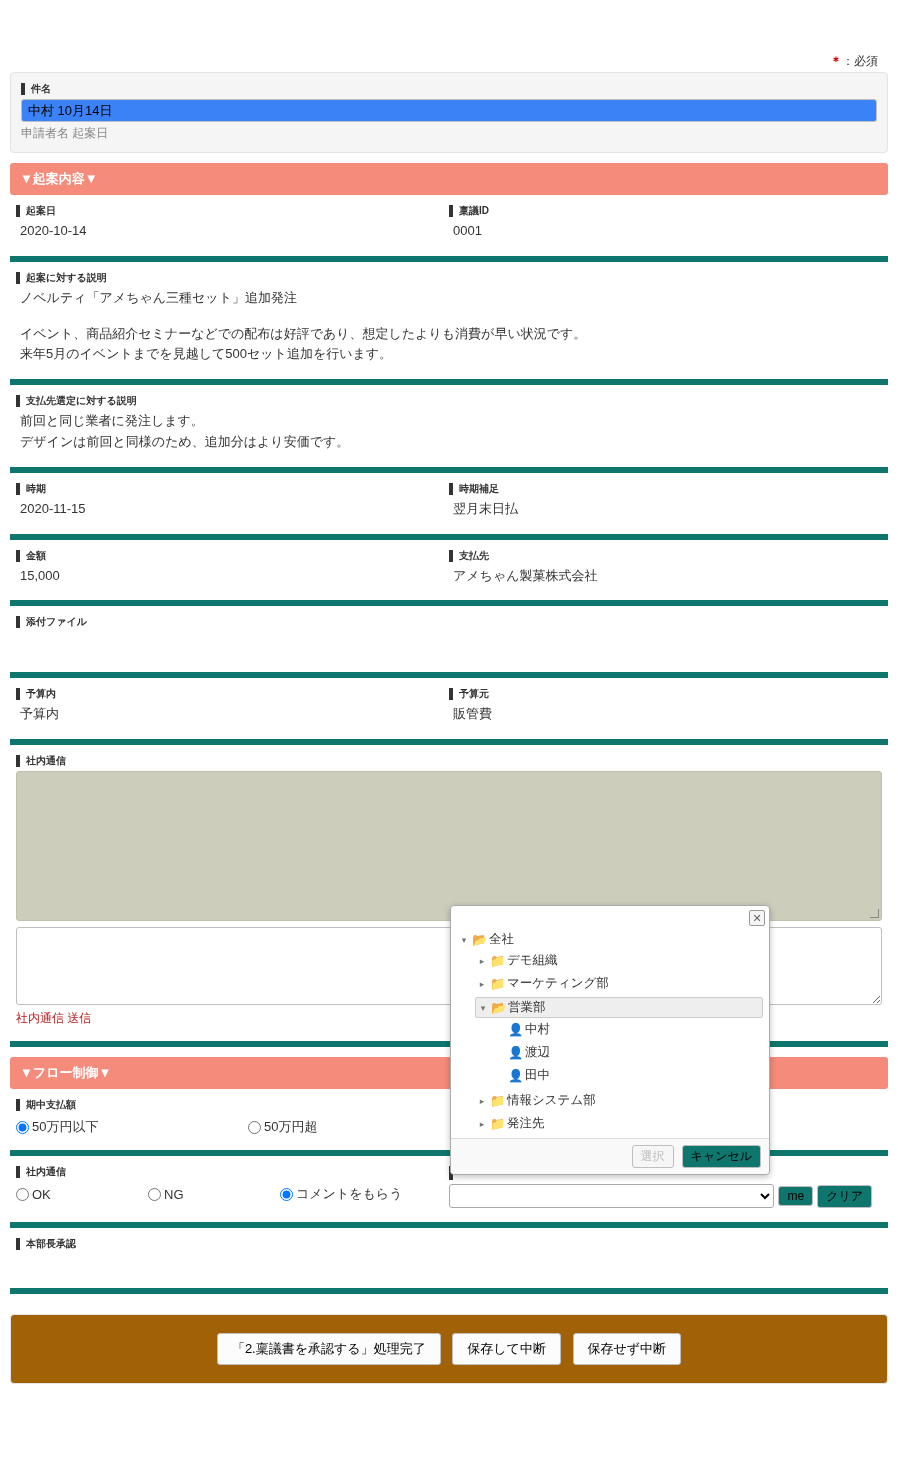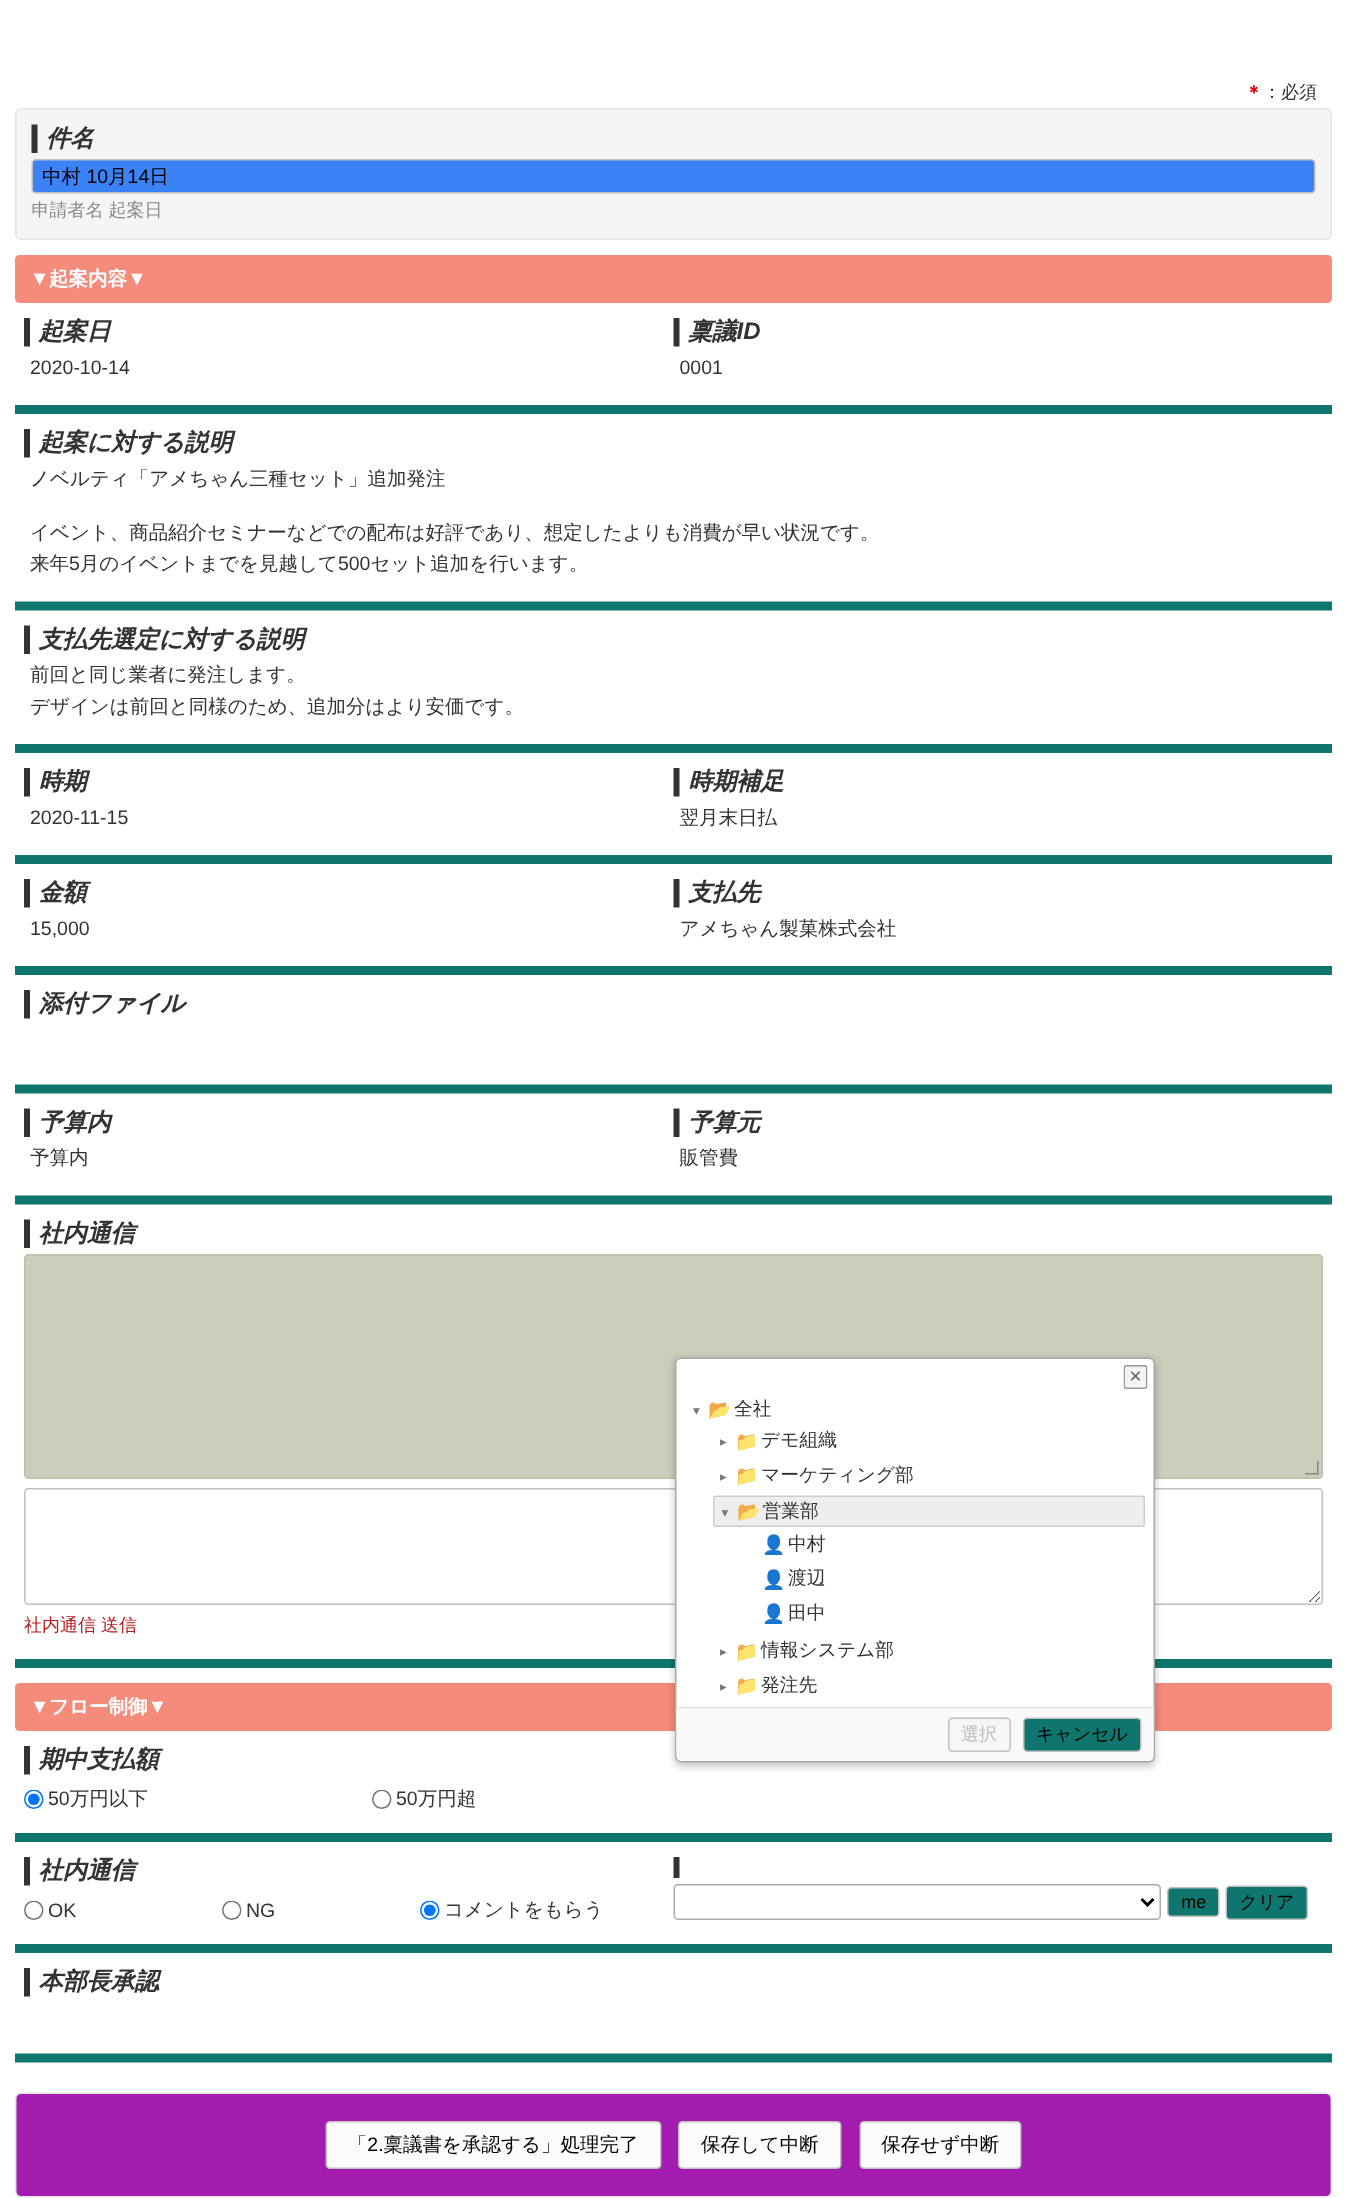--- a/index.html
+++ b/index.html
@@ -9,26 +9,25 @@
   font-size: 13px;
   color: #333;
   width: 898px;
 }
 .page { padding: 0 10px 40px 10px; margin-top: 45px; }
 .required-note { text-align: right; font-size: 12px; padding: 8px 10px 2px 0; }
 .required-note .ast { color: #d00; font-weight: bold; }
 .panel { background: #f5f5f5; border: 1px solid #e4e4e4; border-radius: 4px; padding: 10px; margin-bottom: 10px; }
 .field-title {
   font-weight: bold;
-  font-size: 16px;
+  font-size: 10px;
   border-left: 4px solid #333;
   padding-left: 6px;
   margin-bottom: 4px;
   line-height: 1.2;
-  font-style: italic;
 }
 input[type=text].full {
   width: 100%;
   border: 1px solid #bfbfbf;
   border-radius: 3px;
   padding: 3px 6px;
   font-size: 13px;
   background: #3b82f6;
 }
 .sub-note { color: #888; font-size: 12px; margin-top: 3px; }
@@ -86,21 +85,21 @@
 .assignee-row select { flex: 1; height: 24px; border: 1px solid #aaa; border-radius: 3px; background: #fff; }
 .btn-small {
   border: 1px solid #bfbfbf;
   background: #0f766e;
   border-radius: 3px;
   padding: 2px 8px;
   font-size: 12px;
   cursor: pointer;
 }
 .footer-actions {
-  background: #a21caf;
+  background: #a16207;
   border: 1px solid #e4e4e4;
   border-radius: 4px;
   padding: 18px;
   text-align: center;
   margin-top: 20px;
 }
 .btn {
   display: inline-block;
   border: 1px solid #bfbfbf;
   background: #fcfcfc;

